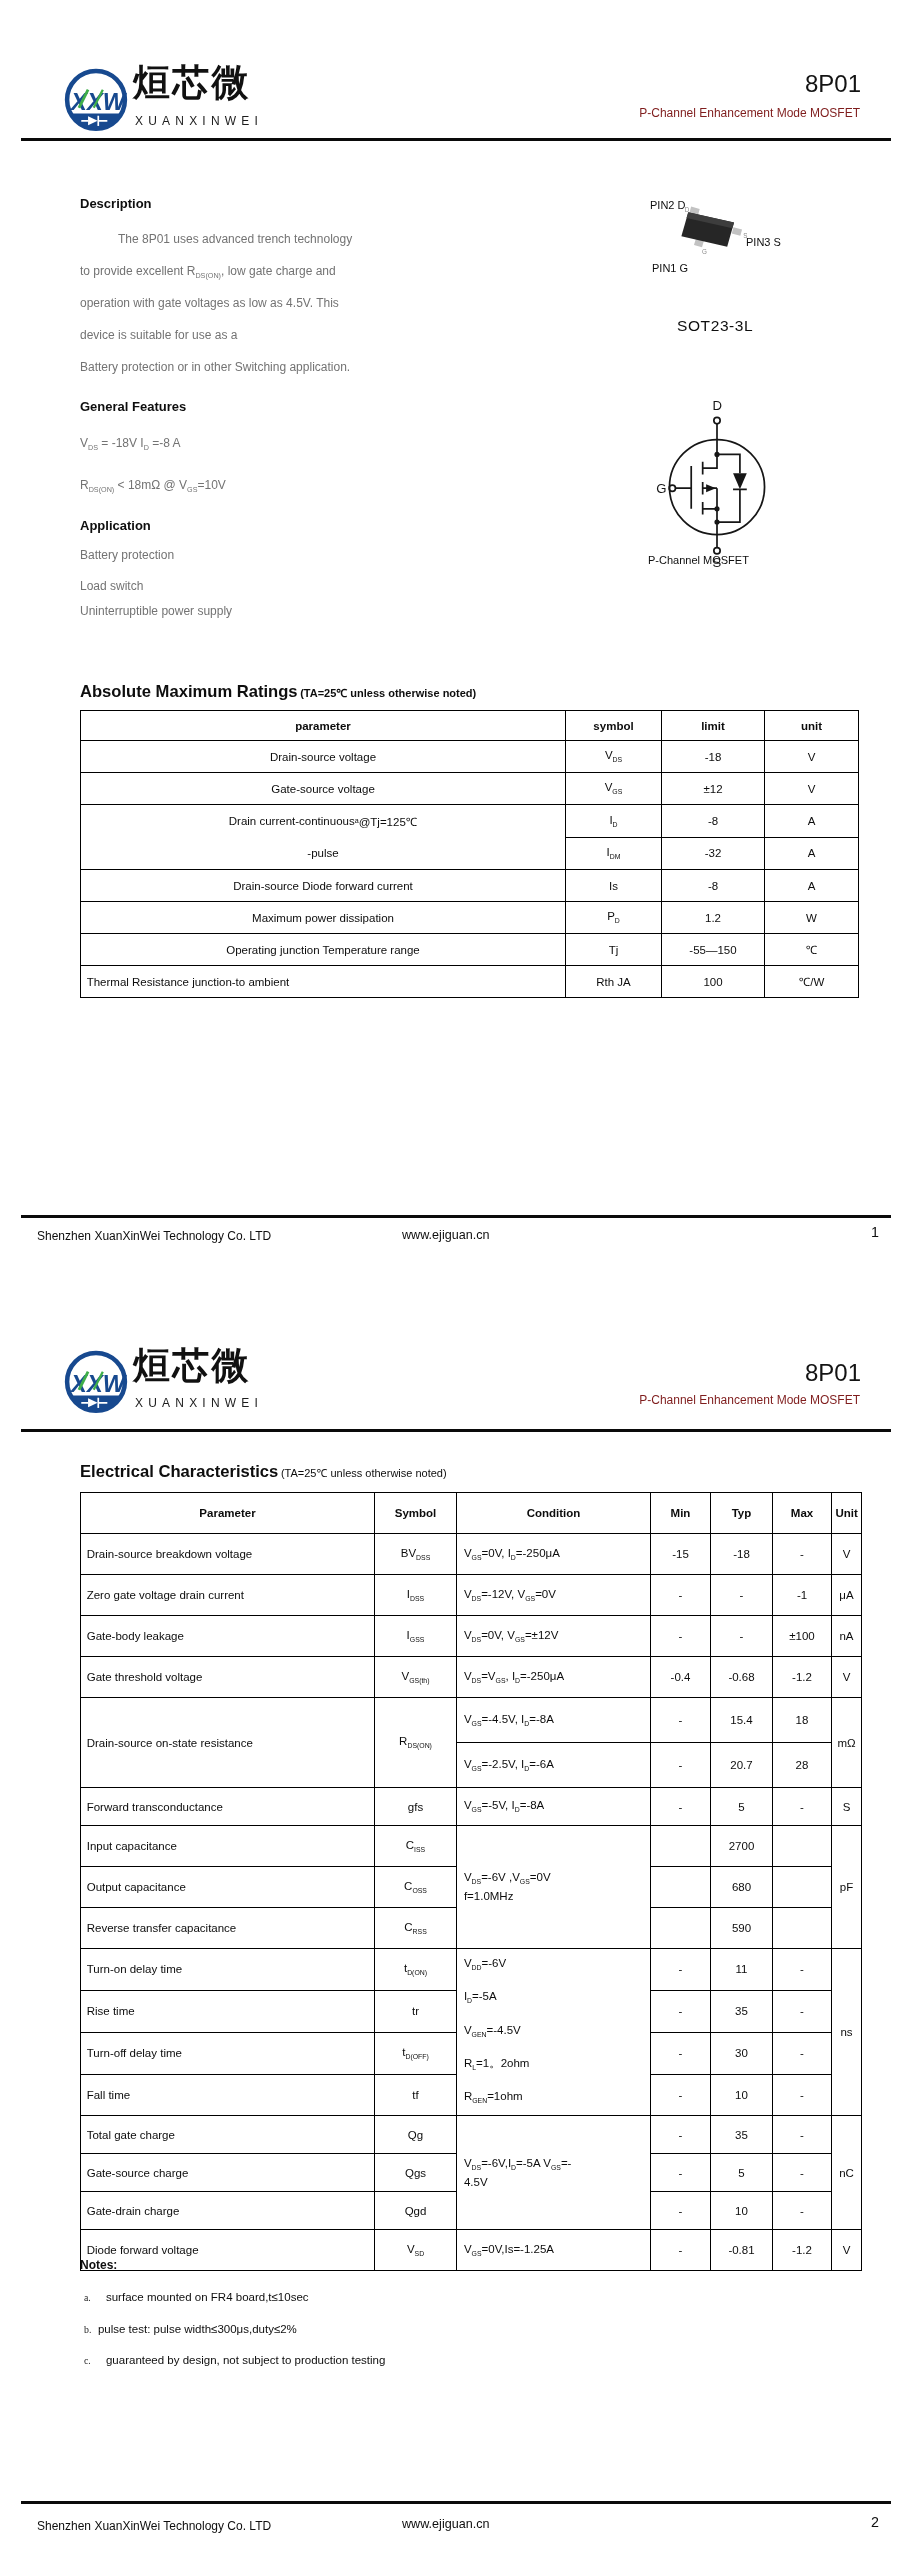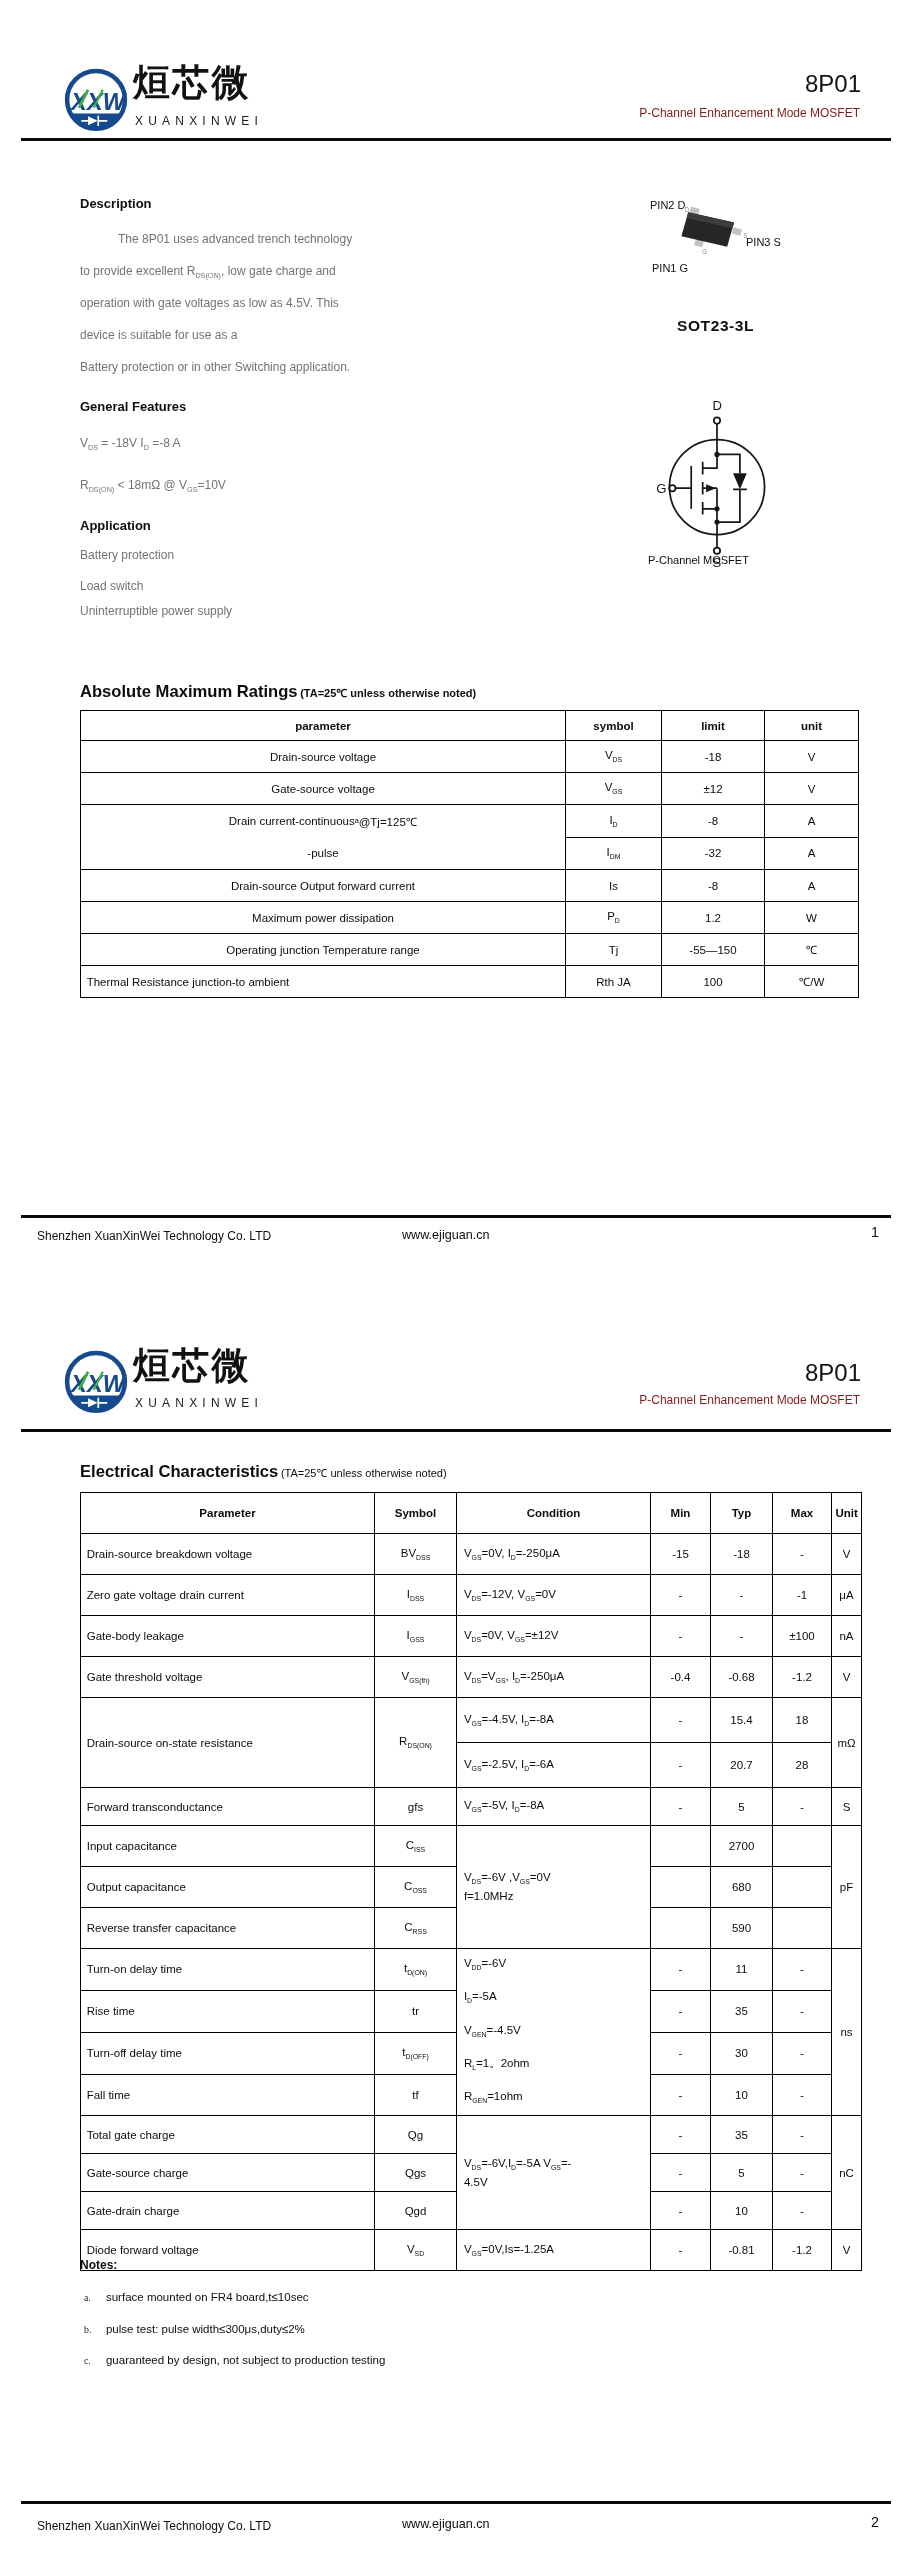--- a/index.html
+++ b/index.html
@@ -8,21 +8,21 @@
   .abs{position:absolute;}
   .rule{background:#0a0a0a;height:3.4px;width:870px;left:20.7px;}
   .brand-cn{font-weight:700;font-size:37px;line-height:1;letter-spacing:2.3px;color:#111;
             font-family:"DejaVu Sans","Liberation Sans",sans-serif;}
   .brand-en{font-size:12px;letter-spacing:5.2px;color:#1c1c1c;font-weight:500;}
   .part-no{width:287px;text-align:right;font-size:24px;color:#131313;}
   .subt{width:367px;text-align:right;font-size:12px;color:#7f1d1d;}
   .h-sec{font-size:13px;font-weight:700;}
   .body-t{font-size:12px;color:#737373;white-space:nowrap;}
   .small-lab{font-size:11px;}
-  .sot-name{font-size:15.5px;letter-spacing:0.6px;font-weight:bold;}
+  .sot-name{font-size:15.5px;letter-spacing:0.6px;}
   .h-big{font-size:16.6px;font-weight:700;}
   .h-paren-b{font-size:11px;font-weight:700;}
   .h-paren{font-size:11px;font-weight:400;}
   table{border-collapse:collapse;table-layout:fixed;}
   td,th{border:1.7px solid #000;padding:0 3.4px;text-align:center;vertical-align:middle;
         font-size:11.5px;color:#0c0c0c;overflow:hidden;}
   th{font-weight:700;}
   td.left{text-align:left;padding-left:5.7px;}
   td.cond{text-align:left;padding-left:6.9px;white-space:pre-line;line-height:1.55;}
   td.cond-tall{line-height:29px;}
@@ -158,21 +158,21 @@
       <td>I<sub>D</sub></td>
       <td>-8</td>
       <td>A</td>
     </tr>
     <tr style="height:32px">
       <td>I<sub>DM</sub></td>
       <td>-32</td>
       <td>A</td>
     </tr>
     <tr style="height:32px">
-      <td>Drain-source Output forward current</td>
+      <td>Drain-source Diode forward current</td>
       <td>Is</td>
       <td>-8</td>
       <td>A</td>
     </tr>
     <tr style="height:32px">
       <td>Maximum power dissipation</td>
       <td>P<sub>D</sub></td>
       <td>1.2</td>
       <td>W</td>
     </tr>
@@ -393,21 +393,21 @@
   </tbody>
     </table>
 
   <div class="abs notes-title" style="left:80px;top:2258px">Notes:</div>
   <div class="abs" style="left:84px;top:2291px">
     <span class="note-lab">a.</span>
     <span class="note-txt" style="margin-left:12.6px">surface mounted on FR4 board,t≤10sec</span>
   </div>
   <div class="abs" style="left:84px;top:2323px">
     <span class="note-lab">b.</span>
-    <span class="note-txt" style="margin-left:12px">pulse test: pulse width≤300μs,duty≤2%</span>
+    <span class="note-txt" style="margin-left:4px">pulse test: pulse width≤300μs,duty≤2%</span>
   </div>
   <div class="abs" style="left:84px;top:2354px">
     <span class="note-lab">c.</span>
     <span class="note-txt" style="margin-left:12.6px">guaranteed by design, not subject to production testing</span>
   </div>
 
   <div class="abs rule" style="top:2501px"></div>
   <div class="abs foot-co" style="left:37px;top:2519px">Shenzhen XuanXinWei Technology Co. LTD</div>
   <div class="abs foot-web" style="left:402px;top:2517px">www.ejiguan.cn</div>
   <div class="abs foot-pg" style="left:793px;top:2514px">2</div>

